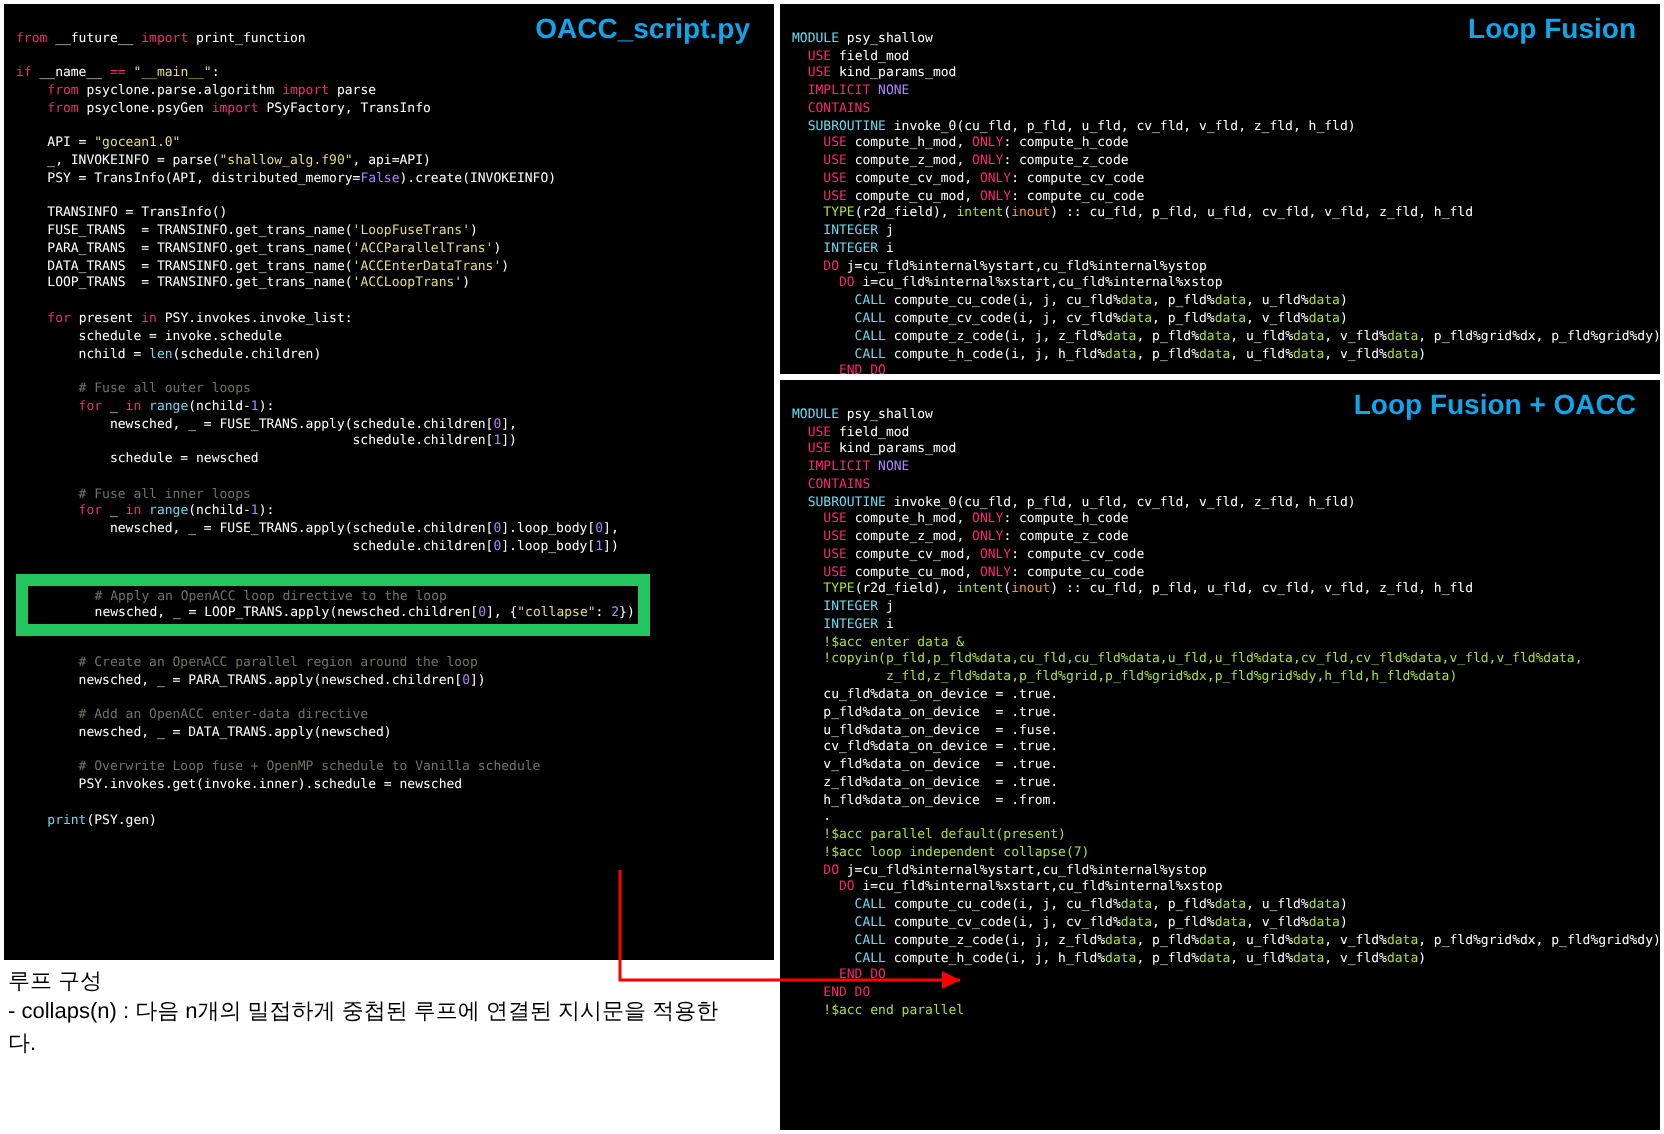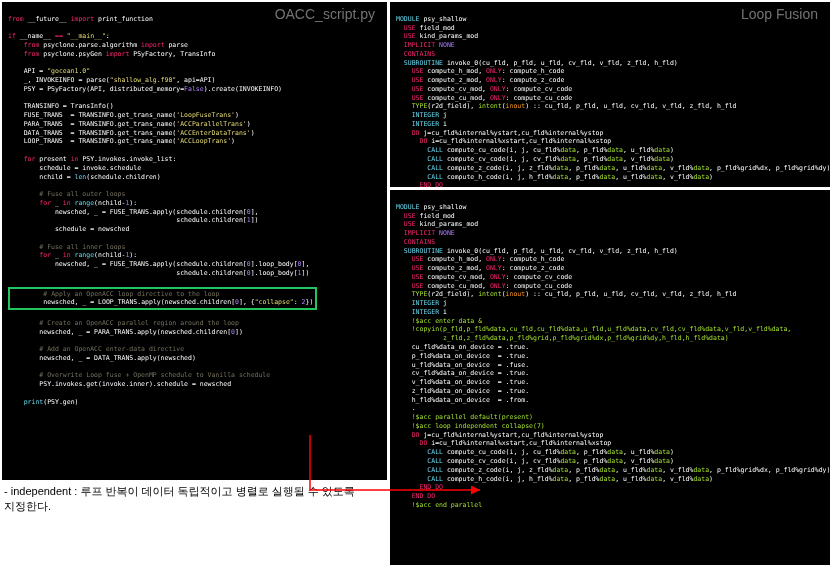--- a/index.html
+++ b/index.html
@@ -1,51 +1,51 @@
 <!DOCTYPE html>
 <html><head>
 <meta charset="utf-8">
 <style>
 *{margin:0;padding:0;box-sizing:border-box}
 body{width:832px;height:567px;background:#fff;font-family:Consolas,monospace;font-size:7px;position:relative;overflow:hidden}
 .panel{position:absolute;background:#000;color:#fff;overflow:hidden}
 .panel-left{left:2px;top:2px;width:385px;height:478px}
 .panel-tr{left:390px;top:2px;width:440px;height:185px}
 .panel-br{left:390px;top:190px;width:440px;height:375px}
-.title{position:absolute;color:#737373;font-weight:normal;font-size:14px;font-family:Arial,sans-serif}
+.title{position:absolute;color:#0ea5e9;font-weight:bold;font-size:14px;font-family:Arial,sans-serif}
 .title-left{right:12px;top:4px}
 .title-tr{right:12px;top:4px}
 .title-br{right:12px;top:4px}
 .code{padding:4px 6px;line-height:1.35;white-space:pre;font-size:6.5px}
 .kw-pink{color:#f92672}
 .kw-blue{color:#66d9ef}
 .kw-green{color:#a6e22e}
 .kw-yellow{color:#e6db74}
 .kw-purple{color:#ae81ff}
 .kw-orange{color:#fd971f}
 .kw-gray{color:#75715e}
-.redbox{border:2px solid #22c55e;padding:1px 2px;display:inline-block}
+.redbox{border:6px solid #22c55e;padding:1px 2px;display:inline-block}
 .annotation{position:absolute;left:4px;top:484px;width:360px;font-family:"Malgun Gothic",Arial,sans-serif;font-size:11px;color:#000;line-height:1.4}
 .arrow{position:absolute;left:300px;top:430px;width:190px;height:100px;pointer-events:none}
 </style>
 </head>
 <body>
 
 <div class="panel panel-left">
 <div class="title title-left">OACC_script.py</div>
 <div class="code">
 <span class="kw-pink">from</span><span> __future__ </span><span class="kw-pink">import</span><span> print_function</span>
 
 <span class="kw-pink">if</span><span> __name__ </span><span class="kw-pink">==</span><span class="kw-yellow"> "__main__"</span><span>:</span>
 <span class="kw-pink">    from</span><span> psyclone.parse.algorithm </span><span class="kw-pink">import</span><span> parse</span>
 <span class="kw-pink">    from</span><span> psyclone.psyGen </span><span class="kw-pink">import</span><span> PSyFactory, TransInfo</span>
 
 <span>    API = </span><span class="kw-yellow">"gocean1.0"</span>
 <span>    _, INVOKEINFO = parse(</span><span class="kw-yellow">"shallow_alg.f90"</span><span>, api=API)</span>
-<span>    PSY = PSyFactory(API, distributed_memory=</span><span class="kw-purple">False</span><span>).create(INVOKEINFO)</span>
+<span>    PSY = TransInfo(API, distributed_memory=</span><span class="kw-purple">False</span><span>).create(INVOKEINFO)</span>
 
 <span>    TRANSINFO = TransInfo()</span>
 <span>    FUSE_TRANS  = TRANSINFO.get_trans_name(</span><span class="kw-yellow">'LoopFuseTrans'</span><span>)</span>
 <span>    PARA_TRANS  = TRANSINFO.get_trans_name(</span><span class="kw-yellow">'ACCParallelTrans'</span><span>)</span>
 <span>    DATA_TRANS  = TRANSINFO.get_trans_name(</span><span class="kw-yellow">'ACCEnterDataTrans'</span><span>)</span>
 <span>    LOOP_TRANS  = TRANSINFO.get_trans_name(</span><span class="kw-yellow">'ACCLoopTrans'</span><span>)</span>
 
 <span class="kw-pink">    for</span><span> present </span><span class="kw-pink">in</span><span> PSY.invokes.invoke_list:</span>
 <span>        schedule = invoke.schedule</span>
 <span>        nchild = </span><span class="kw-blue">len</span><span>(schedule.children)</span>
@@ -99,20 +99,21 @@
 <span class="kw-blue">        CALL</span><span> compute_cv_code(i, j, cv_fld%</span><span class="kw-green">data</span><span>, p_fld%</span><span class="kw-green">data</span><span>, v_fld%</span><span class="kw-green">data</span><span>)</span>
 <span class="kw-blue">        CALL</span><span> compute_z_code(i, j, z_fld%</span><span class="kw-green">data</span><span>, p_fld%</span><span class="kw-green">data</span><span>, u_fld%</span><span class="kw-green">data</span><span>, v_fld%</span><span class="kw-green">data</span><span>, p_fld%grid%dx, p_fld%grid%dy)</span>
 <span class="kw-blue">        CALL</span><span> compute_h_code(i, j, h_fld%</span><span class="kw-green">data</span><span>, p_fld%</span><span class="kw-green">data</span><span>, u_fld%</span><span class="kw-green">data</span><span>, v_fld%</span><span class="kw-green">data</span><span>)</span>
 <span class="kw-pink">      END DO</span>
 
 
 </div>
 </div>
 
 <div class="panel panel-br">
+<div class="title title-br">Loop Fusion + OACC</div>
 <div class="code">
 <span class="kw-blue">MODULE</span><span> psy_shallow</span>
 <span class="kw-pink">  USE</span><span> field_mod</span>
 <span class="kw-pink">  USE</span><span> kind_params_mod</span>
 <span class="kw-pink">  IMPLICIT</span><span class="kw-purple"> NONE</span>
 <span class="kw-pink">  CONTAINS</span>
 <span class="kw-blue">  SUBROUTINE</span><span> invoke_0(cu_fld, p_fld, u_fld, cv_fld, v_fld, z_fld, h_fld)</span>
 <span class="kw-pink">    USE</span><span> compute_h_mod, </span><span class="kw-pink">ONLY</span><span>: compute_h_code</span>
 <span class="kw-pink">    USE</span><span> compute_z_mod, </span><span class="kw-pink">ONLY</span><span>: compute_z_code</span>
 <span class="kw-pink">    USE</span><span> compute_cv_mod, </span><span class="kw-pink">ONLY</span><span>: compute_cv_code</span>
@@ -139,21 +140,22 @@
 <span class="kw-blue">        CALL</span><span> compute_cv_code(i, j, cv_fld%</span><span class="kw-green">data</span><span>, p_fld%</span><span class="kw-green">data</span><span>, v_fld%</span><span class="kw-green">data</span><span>)</span>
 <span class="kw-blue">        CALL</span><span> compute_z_code(i, j, z_fld%</span><span class="kw-green">data</span><span>, p_fld%</span><span class="kw-green">data</span><span>, u_fld%</span><span class="kw-green">data</span><span>, v_fld%</span><span class="kw-green">data</span><span>, p_fld%grid%dx, p_fld%grid%dy)</span>
 <span class="kw-blue">        CALL</span><span> compute_h_code(i, j, h_fld%</span><span class="kw-green">data</span><span>, p_fld%</span><span class="kw-green">data</span><span>, u_fld%</span><span class="kw-green">data</span><span>, v_fld%</span><span class="kw-green">data</span><span>)</span>
 <span class="kw-pink">      END DO</span>
 <span class="kw-pink">    END DO</span>
 <span class="kw-green">    !$acc end parallel</span>
 </div>
 </div>
 
 <div class="annotation">
-<div>-    independent : 루프 반복이 데이터 독립적이고 병렬로 실행될 수 있도록 지정한다.</div>
+<div>루프 구성</div>
+<div>-    collaps(n) : 다음 n개의 밀접하게 중첩된 루프에 연결된 지시문을 적용한다.</div>
 </div>
 
 <svg class="arrow" viewBox="0 0 190 100">
 <defs>
       <marker id="ah" markerWidth="8" markerHeight="8" refX="6" refY="3" orient="auto">
         <path d="M0,0 L6,3 L0,6 Z" fill="red"></path>
       </marker>
     </defs>
 <path d="M 10 5 L 10 60 L 180 60" stroke="red" stroke-width="1.5" fill="none" marker-end="url(#ah)"></path>
 </svg>

